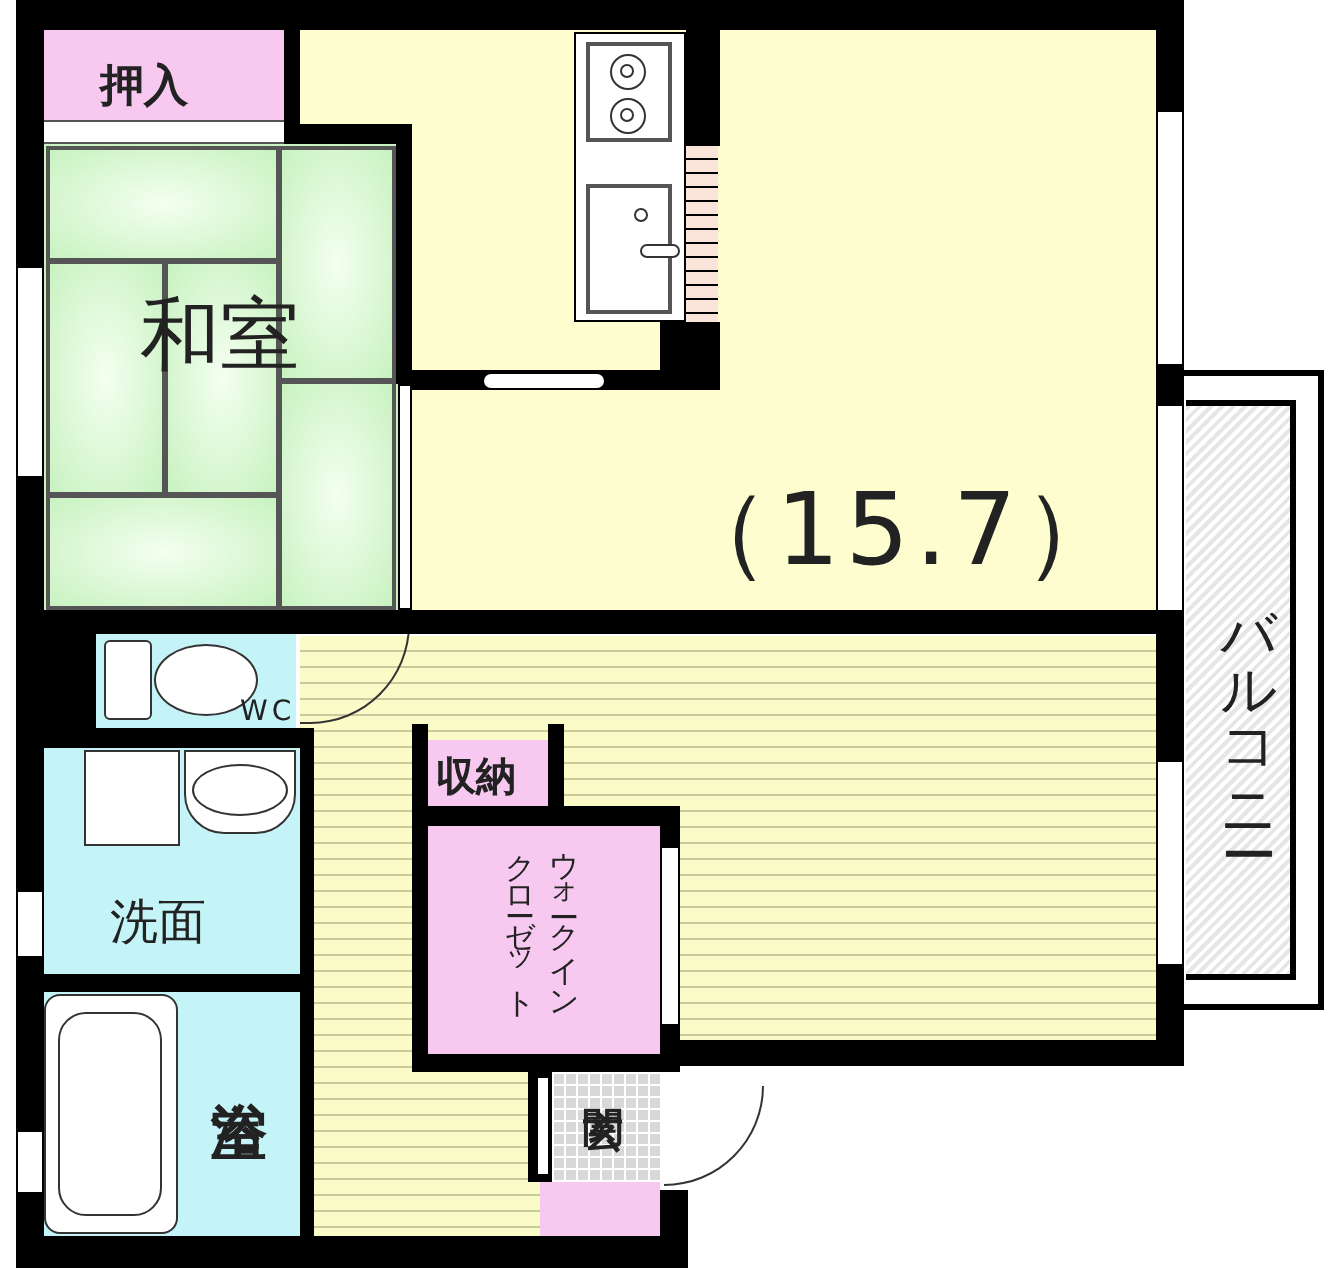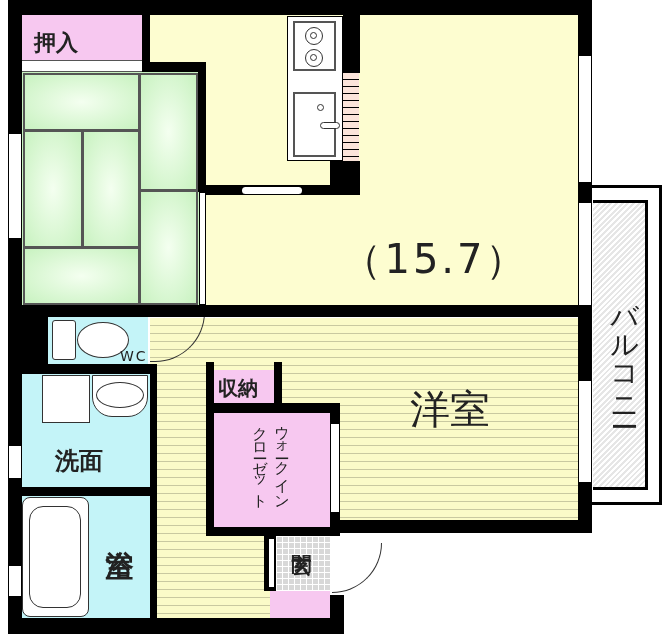--- a/index.html
+++ b/index.html
@@ -14,70 +14,70 @@
 </style>
 </head>
 <body>
 
 <div class="abs" style="left:0;top:0;width:664px;height:634px;">
 
   <div class="abs" style="left:150px;top:15px;width:428px;height:295px;background:#fdfdd0;"></div>
 
   <div class="abs" style="left:22px;top:15px;width:120px;height:45px;background:#f7c8f0;"></div>
   <div class="abs" style="left:22px;top:60px;width:120px;height:12px;background:#fff;border-top:1px solid #555;border-bottom:1px solid #555;"></div>
-  <div class="lbl" style="left:34px;top:28px;font-size:22px;font-weight:bold;">押入</div>
+  <div class="lbl" style="left:50px;top:28px;font-size:22px;font-weight:bold;">押入</div>
 
   <div class="abs" style="left:22px;top:72px;width:177px;height:233px;background:#c8f2c0;"></div>
   <div class="tatami" style="left:23px;top:73px;width:117px;height:58px;"></div>
   <div class="tatami" style="left:139px;top:73px;width:59px;height:118px;"></div>
   <div class="tatami" style="left:23px;top:130px;width:60px;height:118px;"></div>
   <div class="tatami" style="left:82px;top:130px;width:58px;height:118px;"></div>
   <div class="tatami" style="left:139px;top:190px;width:59px;height:115px;"></div>
   <div class="tatami" style="left:23px;top:247px;width:117px;height:58px;"></div>
+  <div class="lbl" style="left:50px;top:140px;width:120px;font-size:40px;">和室</div>
 
   <div class="abs" style="left:287px;top:16px;width:56px;height:145px;background:#fff;border:1px solid #000;"></div>
   <div class="abs" style="left:293px;top:21px;width:43px;height:50px;border:2px solid #555;background:#fff;">
     <div class="abs" style="left:10px;top:4px;width:18px;height:18px;border:1.5px solid #333;border-radius:50%;">
         <div class="abs" style="left:4px;top:4px;width:7px;height:7px;border:1.5px solid #333;border-radius:50%;"></div>
       </div>
     <div class="abs" style="left:10px;top:26px;width:18px;height:18px;border:1.5px solid #333;border-radius:50%;">
         <div class="abs" style="left:4px;top:4px;width:7px;height:7px;border:1.5px solid #333;border-radius:50%;"></div>
       </div>
   </div>
   <div class="abs" style="left:293px;top:92px;width:43px;height:65px;border:2px solid #555;background:#fff;">
     <div class="abs" style="left:22px;top:10px;width:7px;height:7px;border:1px solid #333;border-radius:50%;"></div>
     <div class="abs" style="left:25px;top:28px;width:20px;height:7px;border:1.5px solid #333;border-radius:4px;background:#fff;"></div>
   </div>
   <div class="abs" style="left:343px;top:73px;width:16px;height:88px;background:repeating-linear-gradient(to bottom,#fbe4da 0,#fbe4da 6px,#000 6px,#000 7px);"></div>
   <div class="wall" style="left:343px;top:15px;width:17px;height:58px;"></div>
   <div class="wall" style="left:330px;top:161px;width:30px;height:34px;"></div>
 
-  <div class="lbl" style="left:335px;top:232px;width:200px;font-size:40px;letter-spacing:3px;">（15.7）</div>
+  <div class="lbl" style="left:335px;top:232px;width:200px;font-size:50px;letter-spacing:3px;">（15.7）</div>
 
   <div class="abs" style="left:590px;top:185px;width:72px;height:320px;background:#fff;border:3px solid #000;border-left:none;"></div>
   <div class="abs" style="left:593px;top:200px;width:55px;height:290px;background:repeating-linear-gradient(135deg,#e6e6e6 0,#e6e6e6 2px,#fff 2px,#fff 4px);border:3px solid #000;border-left:none;"></div>
   <div class="lbl vert" style="left:605px;top:285px;font-size:28px;">バルコニー</div>
 
   <div class="wood abs" style="left:150px;top:318px;width:428px;height:215px;"></div>
-  <div class="lbl" style="left:380px;top:382px;width:140px;font-size:40px;">洋室</div>
 
   <div class="wood abs" style="left:157px;top:318px;width:113px;height:300px;"></div>
 
   <div class="abs" style="left:48px;top:315px;width:100px;height:50px;background:#c4f4f8;"></div>
   <div class="abs" style="left:52px;top:320px;width:24px;height:40px;background:#fff;border:1px solid #333;border-radius:3px;"></div>
   <div class="abs" style="left:77px;top:322px;width:52px;height:36px;background:#fff;border:1px solid #333;border-radius:50%;"></div>
   <div class="lbl" style="left:108px;top:348px;font-size:14px;letter-spacing:2px;margin-left:12px;">WC</div>
   <div class="abs" style="left:150px;top:312px;width:55px;height:50px;border-right:1px solid #333;border-bottom:1px solid #333;border-bottom-right-radius:55px;"></div>
 
   <div class="abs" style="left:22px;top:374px;width:128px;height:113px;background:#c4f4f8;"></div>
   <div class="abs" style="left:42px;top:375px;width:48px;height:48px;background:#fff;border:1px solid #333;"></div>
   <div class="abs" style="left:92px;top:375px;width:56px;height:42px;background:#fff;border:1px solid #333;border-radius:0 0 20px 20px;">
       <div class="abs" style="left:3px;top:6px;width:48px;height:26px;border:1px solid #333;border-radius:50%;"></div>
     </div>
-  <div class="lbl" style="left:55px;top:445px;font-size:24px;font-weight:bold;">洗面</div>
+  <div class="lbl" style="left:55px;top:445px;font-size:24px;font-weight:normal;">洗面</div>
 
   <div class="abs" style="left:22px;top:496px;width:128px;height:122px;background:#c4f4f8;"></div>
   <div class="abs" style="left:22px;top:497px;width:67px;height:120px;background:#fff;border:1px solid #333;border-radius:8px;">
       <div class="abs" style="left:6px;top:8px;width:52px;height:102px;border:1px solid #333;border-radius:14px;"></div>
     </div>
   <div class="lbl vert" style="left:100px;top:528px;font-size:28px;font-weight:bold;">浴室</div>
 
   <div class="abs" style="left:214px;top:370px;width:60px;height:33px;background:#f7c8f0;"></div>
   <div class="lbl" style="left:218px;top:375px;font-size:20px;font-weight:bold;">収納</div>
 

